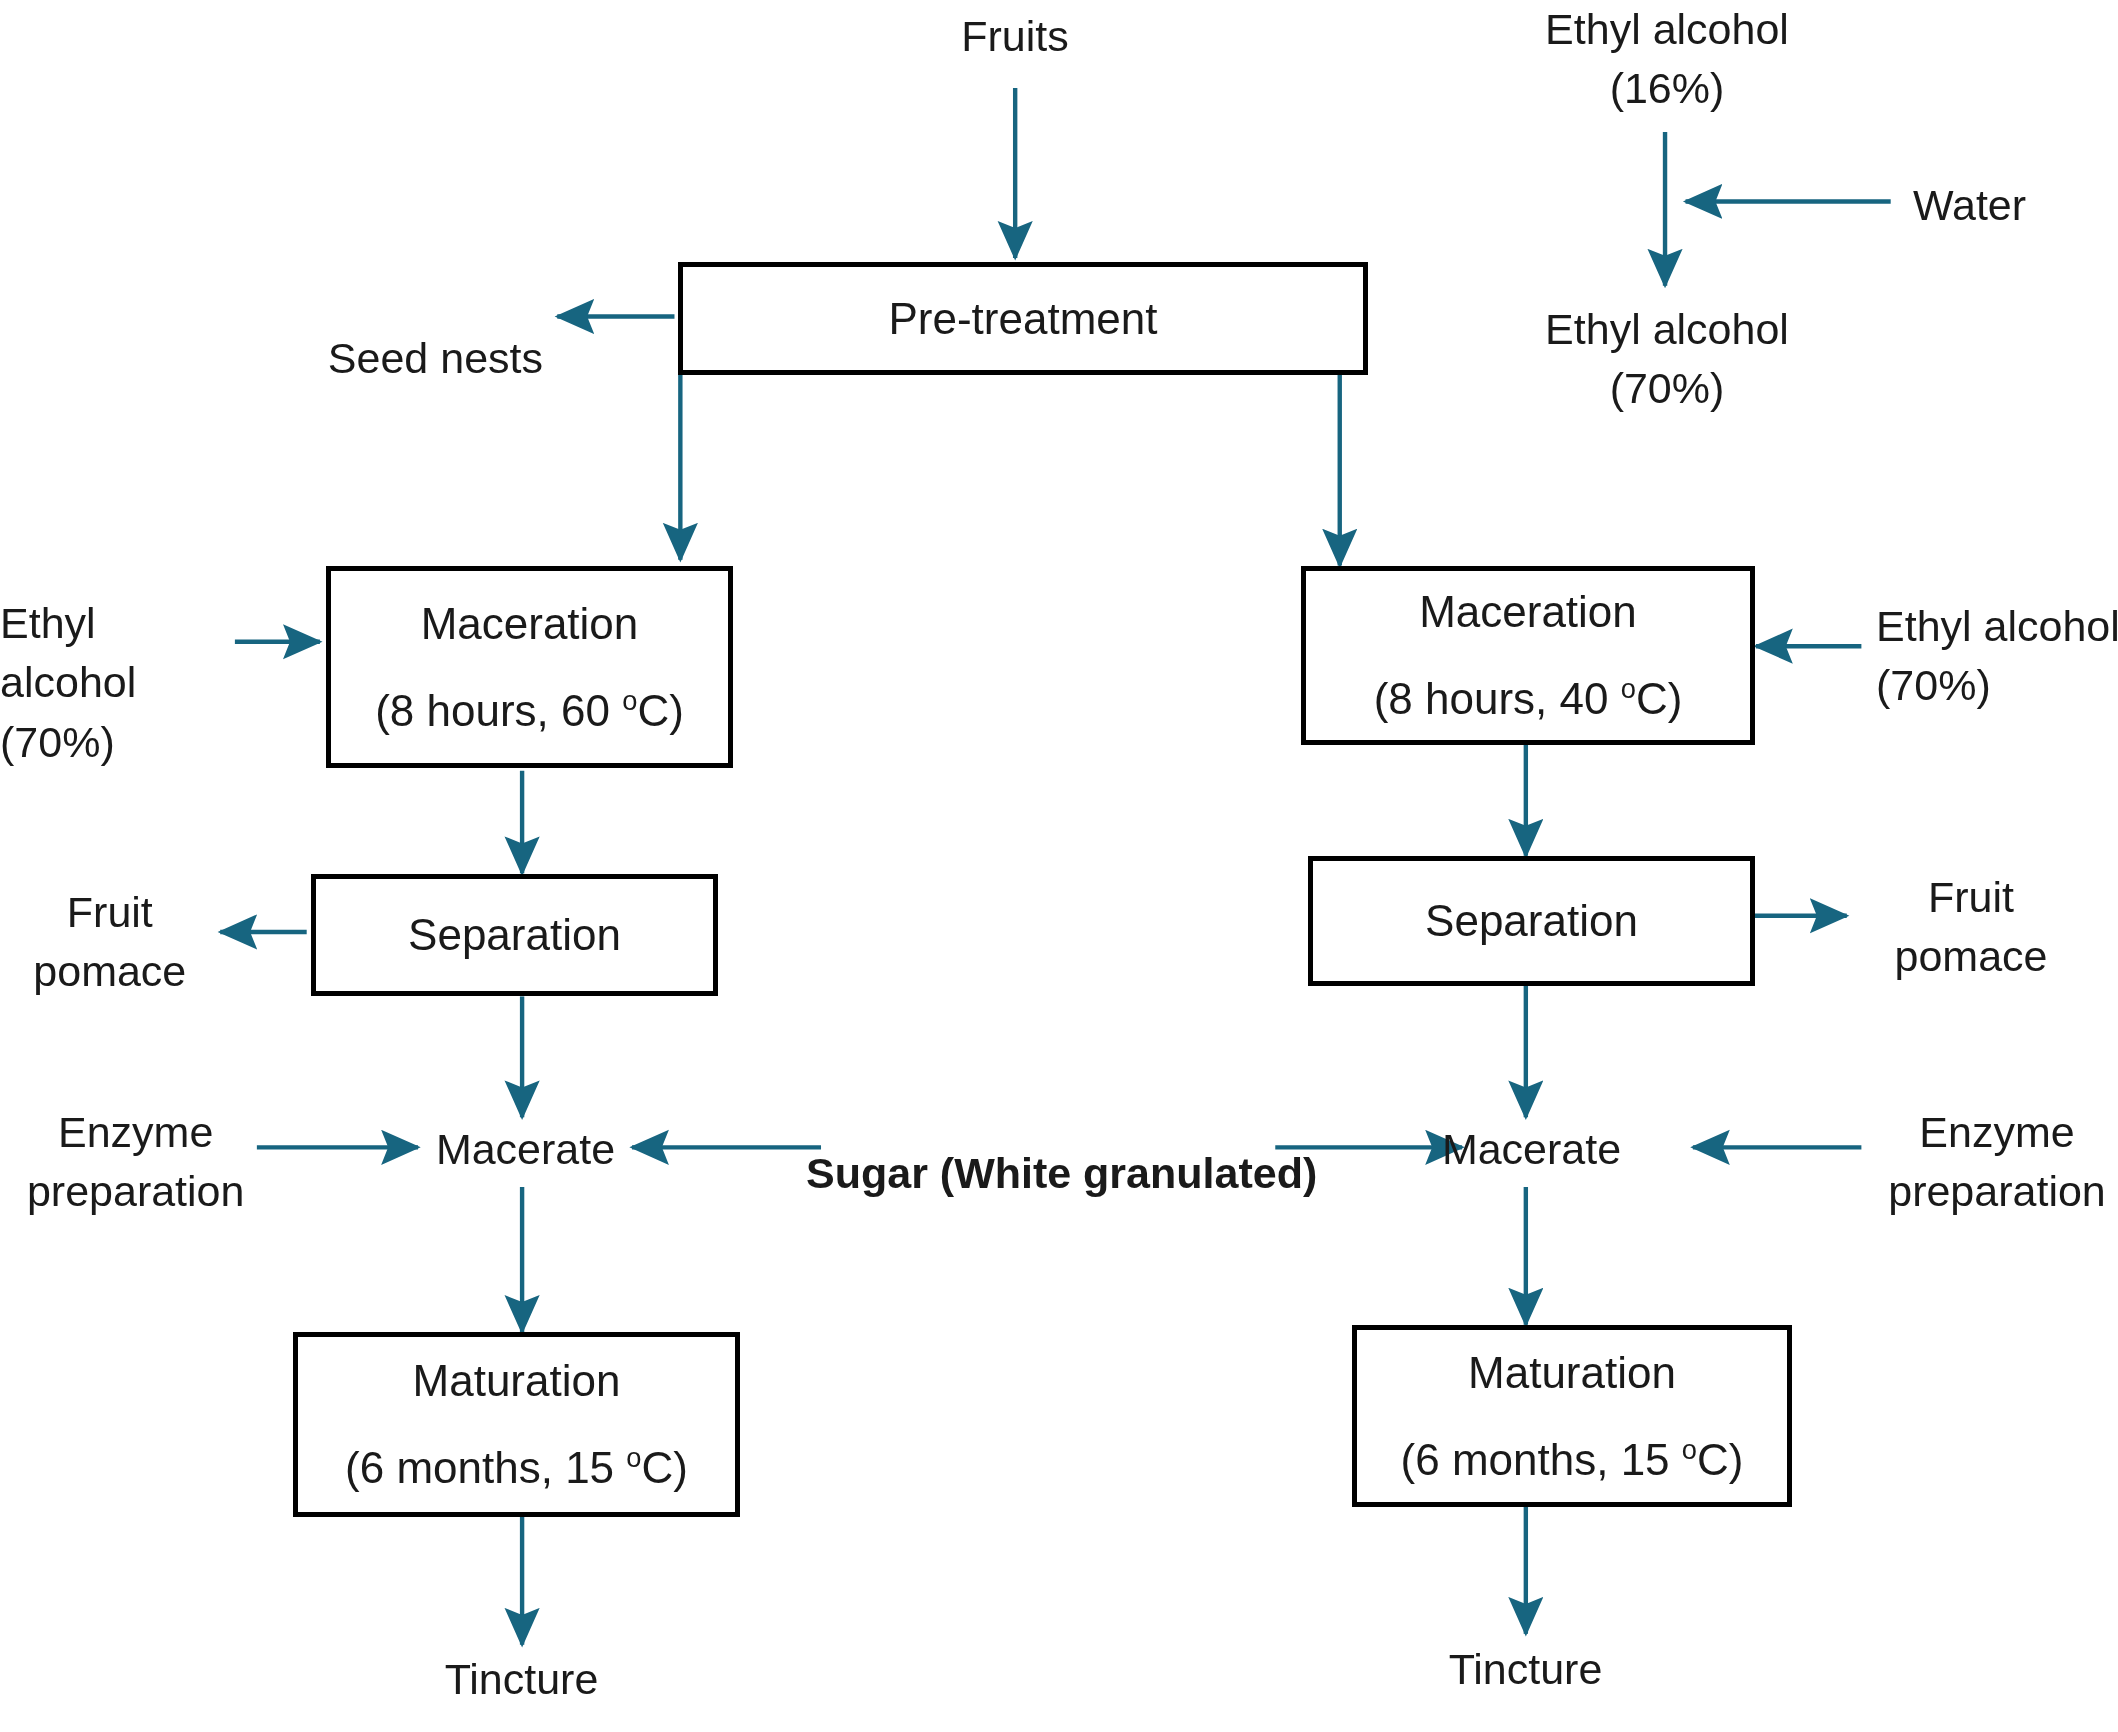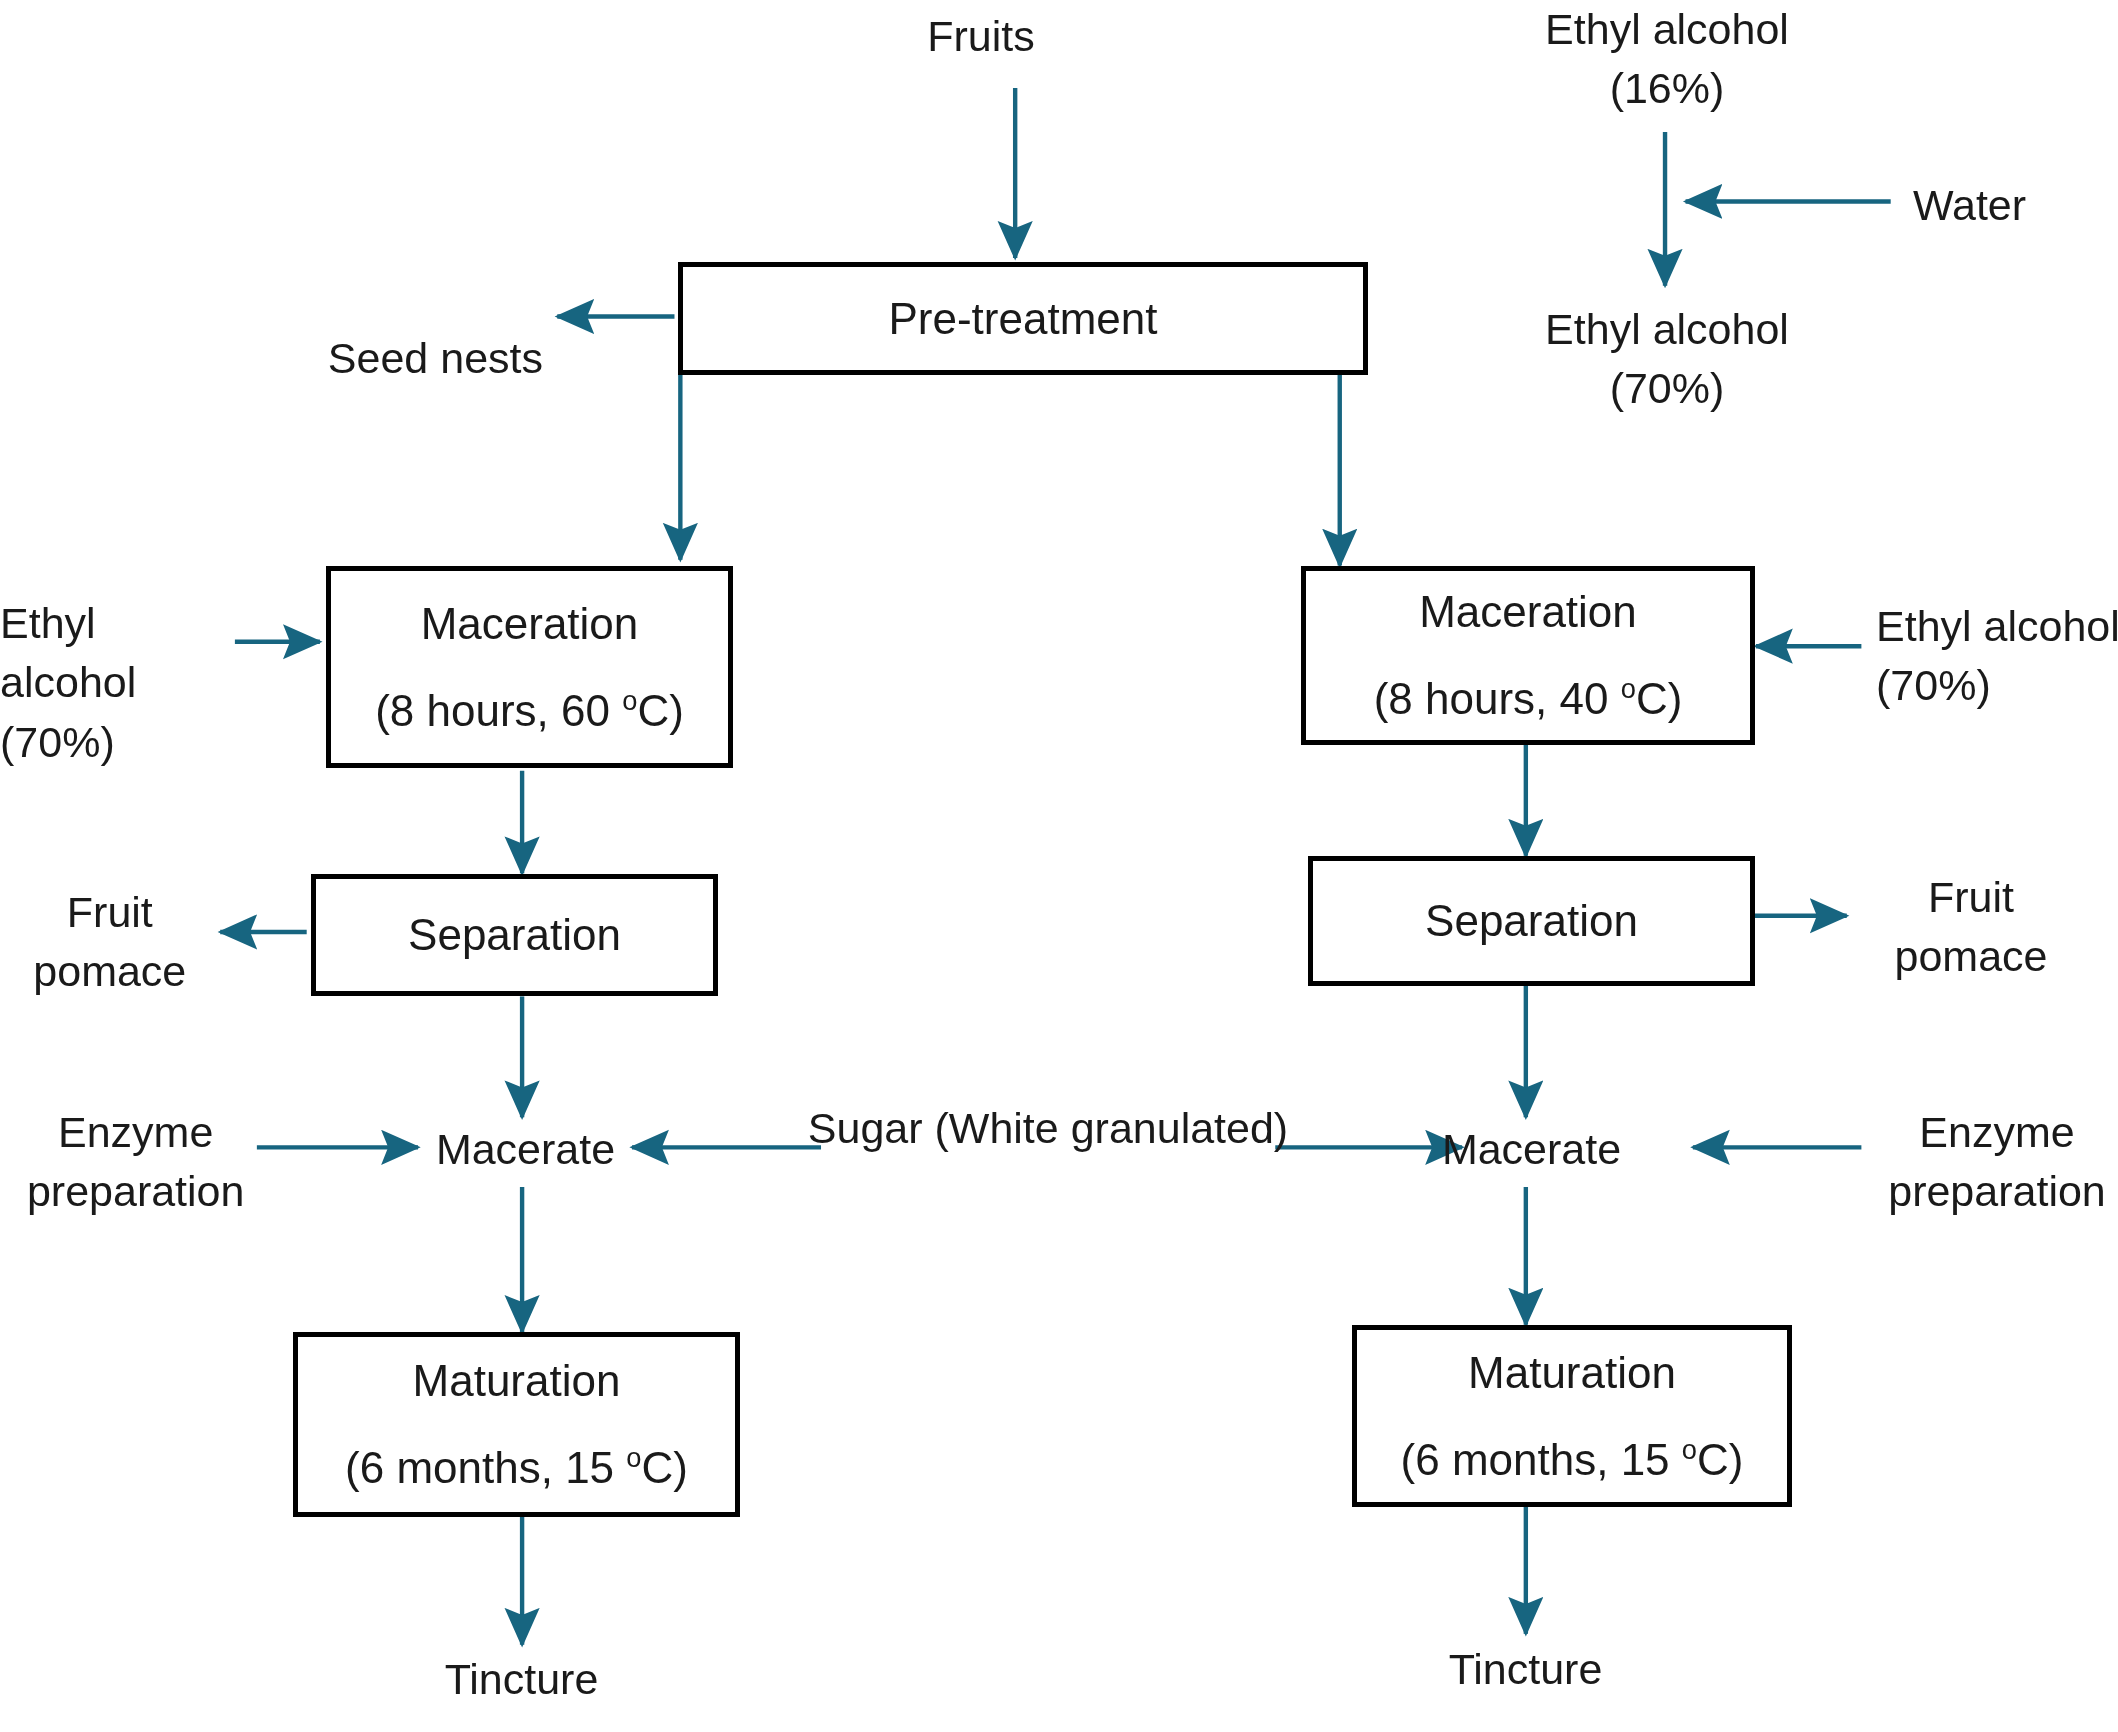--- a/index.html
+++ b/index.html
@@ -95,21 +95,21 @@
       <line x1="712" y1="1620" x2="712" y2="1818"></line>
 
       <line x1="2082" y1="1620" x2="2082" y2="1808"></line>
 
       <line x1="712" y1="2070" x2="712" y2="2245"></line>
 
       <line x1="2082" y1="2056" x2="2082" y2="2230"></line>
     </g>
   </svg>
 
-  <div class="lbl" style="left:827px;top:7.3px;width:308px;">Fruits</div>
+  <div class="lbl" style="left:861px;top:7.3px;width:308px;">Fruits</div>
 
   <div class="lbl multi" style="left:1502px;top:0px;width:330px;">
     <div>Ethyl alcohol</div>
     <div>(16%)</div>
   </div>
 
   <div class="lbl l" style="left:1913px;top:176px;width:278px;">Water</div>
 
   <div class="lbl multi" style="left:1502px;top:300px;width:330px;">
     <div>Ethyl alcohol</div>
@@ -148,21 +148,21 @@
 
   <div class="lbl" style="left:419px;top:1120px;width:213px;">Macerate</div>
 
   <div class="node" style="left:293px;top:1332px;width:447px;height:185px;">
     <div>Maturation</div>
     <div class="l2"><span>(6 months, 15 </span><sup class="deg">o</sup><span>C)</span></div>
   </div>
 
   <div class="lbl" style="left:397px;top:1650px;width:249px;">Tincture</div>
 
-  <div class="lbl" style="left:806px;top:1099px;width:484px;">Sugar (White granulated)</div>
+  <div class="lbl" style="left:806px;top:1144px;width:484px;font-weight:bold;">Sugar (White granulated)</div>
 
   <div class="node" style="left:1301px;top:566px;width:454px;height:179px;">
     <div>Maceration</div>
     <div class="l2"><span>(8 hours, 40 </span><sup class="deg">o</sup><span>C)</span></div>
   </div>
 
   <div class="lbl multi l" style="left:1876px;top:597px;width:249px;">
     <div>Ethyl alcohol</div>
     <div>(70%)</div>
   </div>

